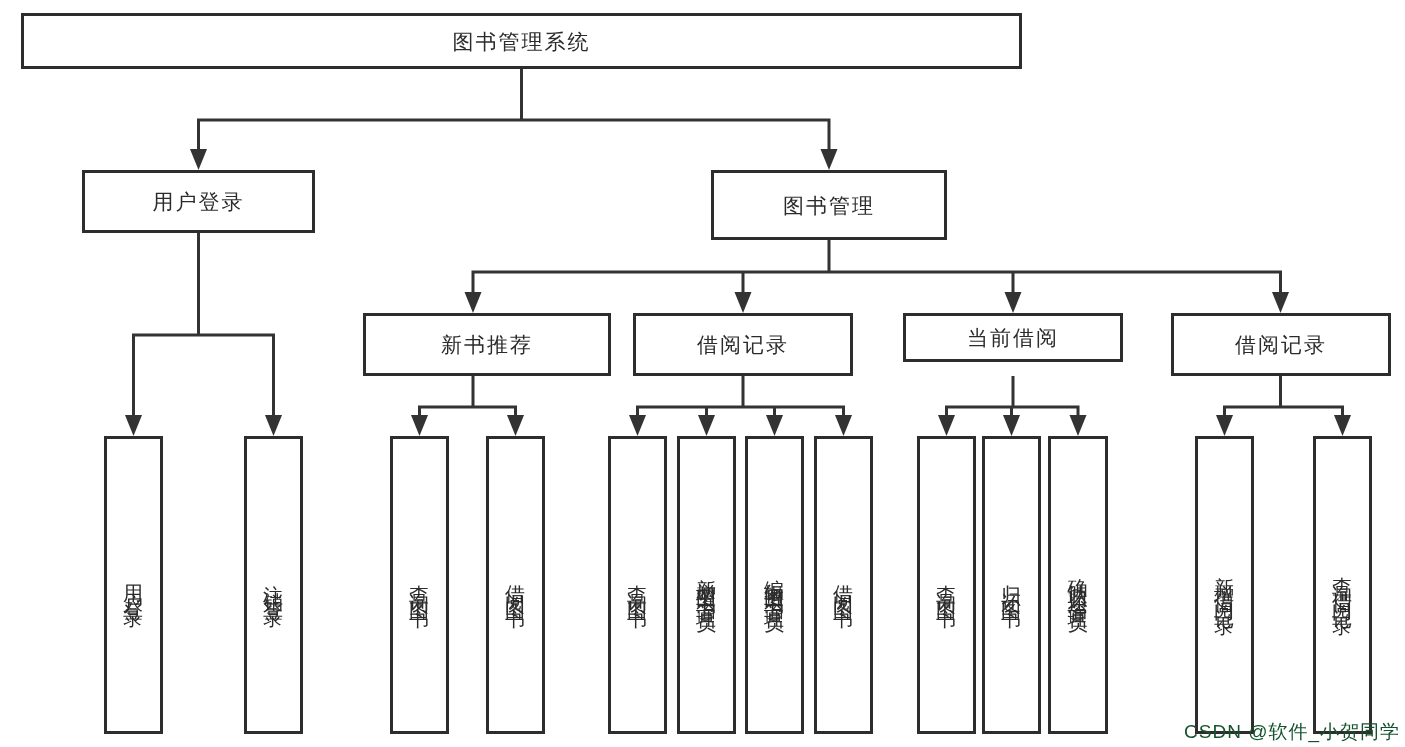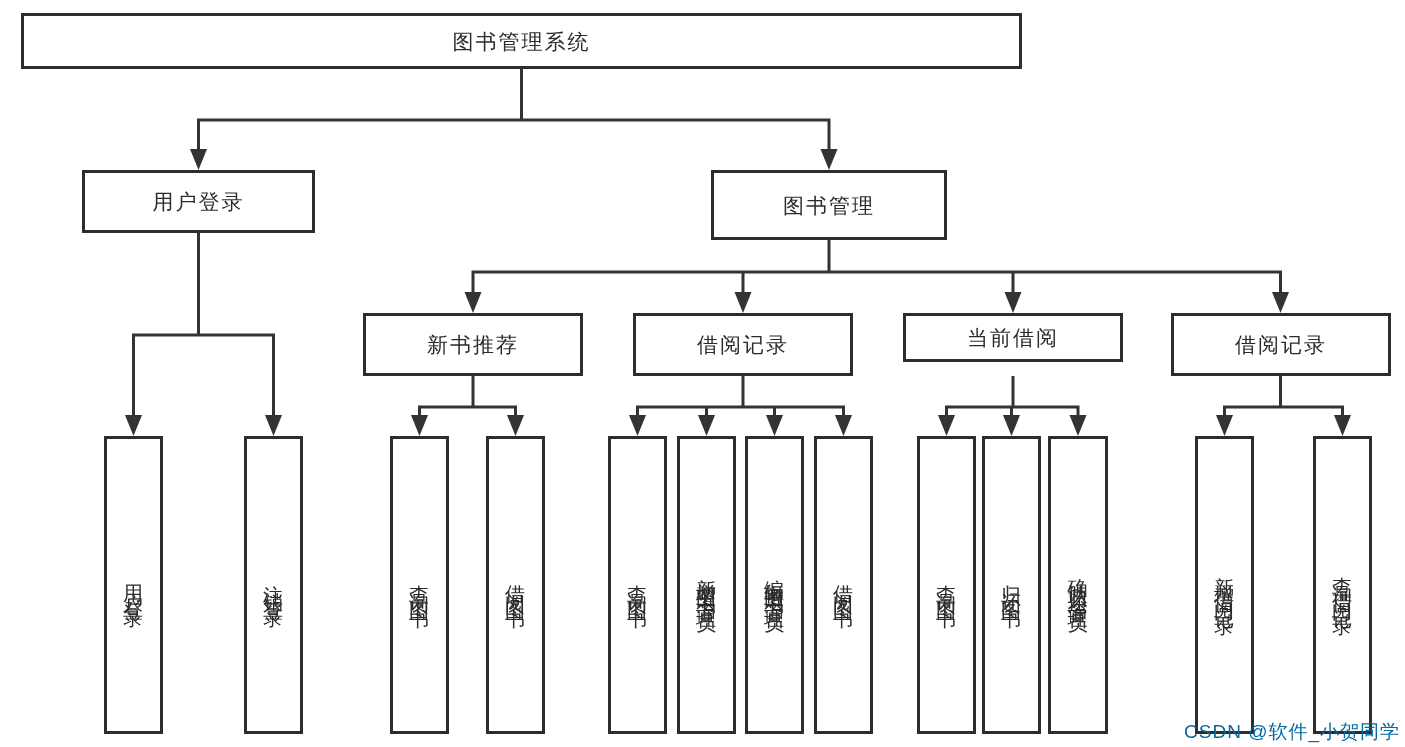--- a/index.html
+++ b/index.html
@@ -62,21 +62,21 @@
   }
   .leaf .vlabel.long {
     letter-spacing: 5px;
   }
   .watermark {
     position: absolute;
     right: 5px;
     bottom: 2px;
     font-size: 19px;
     letter-spacing: 1px;
-    color: #0369a1;
+    color: #14532d;
     z-index: 2;
     white-space: nowrap;
   }
 </style>
 </head>
 <body>
 
 <div class="canvas">
 
   <svg class="connectors" viewBox="0 0 1405 747" xmlns="http://www.w3.org/2000/svg">
@@ -126,21 +126,21 @@
     <span class="hlabel">图书管理系统</span>
   </div>
 
   <div class="box" style="left:82px; top:170px; width:233px; height:63px;">
     <span class="hlabel">用户登录</span>
   </div>
   <div class="box" style="left:711px; top:170px; width:236px; height:70px;">
     <span class="hlabel">图书管理</span>
   </div>
 
-  <div class="box" style="left:363px; top:313px; width:220px; height:63px;">
+  <div class="box" style="left:363px; top:313px; width:248px; height:63px;">
     <span class="hlabel">新书推荐</span>
   </div>
   <div class="box" style="left:633px; top:313px; width:220px; height:63px;">
     <span class="hlabel">借阅记录</span>
   </div>
   <div class="box" style="left:903px; top:313px; width:220px; height:49px;">
     <span class="hlabel">当前借阅</span>
   </div>
   <div class="box" style="left:1171px; top:313px; width:220px; height:63px;">
     <span class="hlabel">借阅记录</span>

